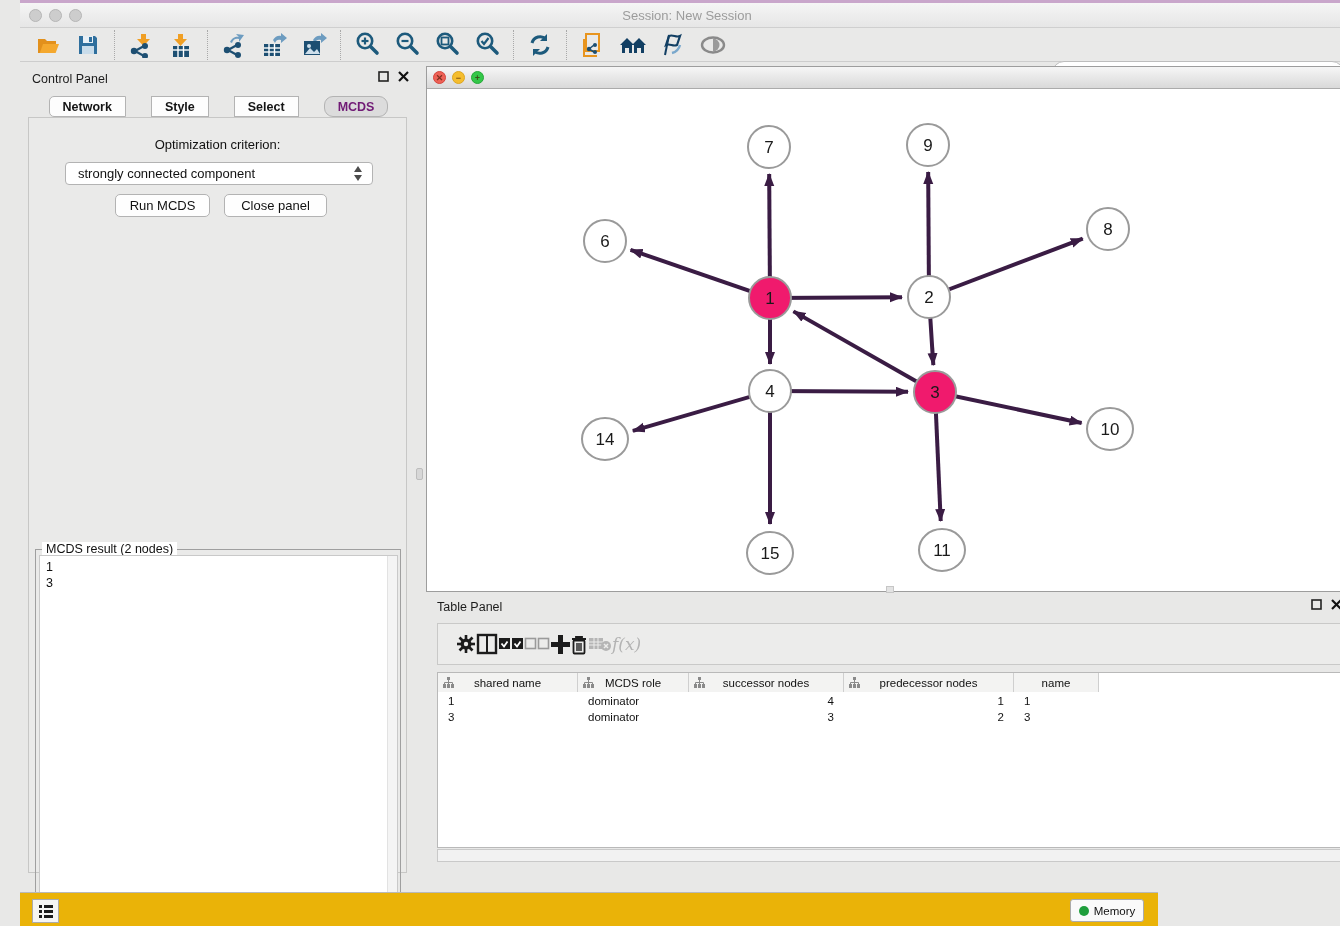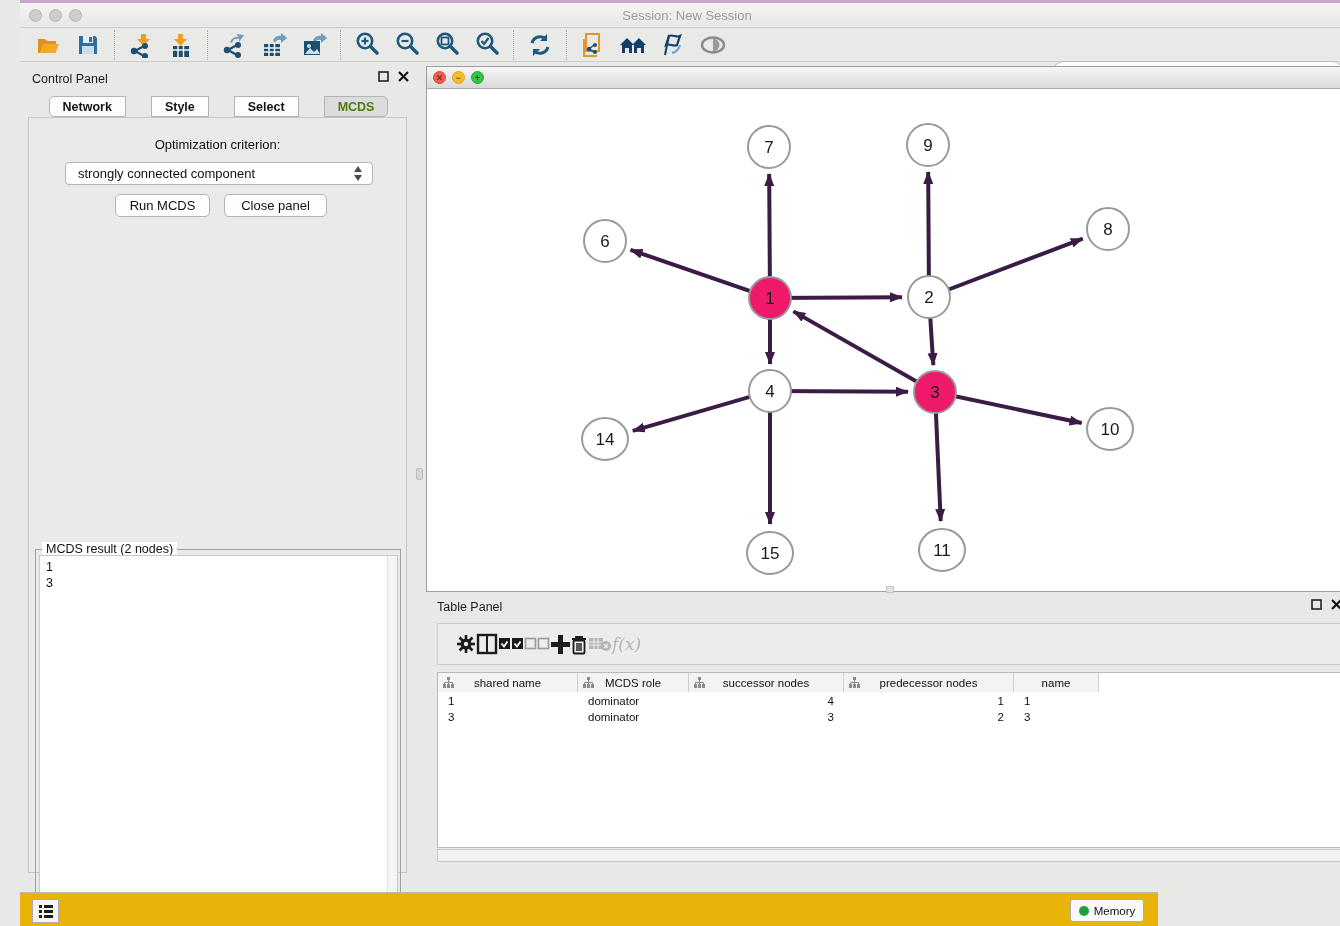--- a/index.html
+++ b/index.html
@@ -30,21 +30,21 @@
 
   
   #control-panel { left:0; top:62px; width:397px; height:830px; background:#e8e8e7; }
   #cp-title { position:absolute; left:12px; top:10px; font-size:12.5px; color:#1c1c1c; }
   .panel-icons { position:absolute; top:9px; display:flex; gap:9px; }
   #cp-tabs { position:absolute; left:0; top:34px; width:100%; display:flex; justify-content:center;gap:26px; }
   .seg-tab { height:21px; line-height:20px; padding:0 13px; background:#fdfdfd; color:#141414;
     border:1px solid #b3b3b3; margin-left:-1px; font-size:12.5px; font-weight:600; cursor:default; }
   .seg-tab:first-child { border-radius:5px 0 0 5px; margin-left:0; }
   .seg-tab:last-child { border-radius:0 5px 5px 0; }
-  .seg-tab.active { background:#dcdcdc; color:#4d7c0f; }
+  .seg-tab.active { background:#dcdcdc; color:#701a75;border-radius:9px; }
   #cp-body { position:absolute; left:8px; top:55px; width:379px; height:756px;
     background:#eaeae9; border:1px solid #c7c7c6; }
   #opt-label { position:absolute; left:0; top:19px; width:100%; text-align:center; font-size:13px; color:#111; }
   #opt-select { position:absolute; left:36px; top:44px; width:308px; height:23px; background:#fff;
     border:1px solid #b3b3b3; border-radius:4px; font-size:13px; color:#111;
     display:flex; align-items:center; padding-left:12px; }
   #opt-stepper { position:absolute; right:7px; top:3px; width:11px; height:16px; }
   #opt-stepper .up { width:0; height:0; border-left:4.5px solid transparent; border-right:4.5px solid transparent;
     border-bottom:6px solid #4c4c4c; margin-bottom:3px; }
   #opt-stepper .dn { width:0; height:0; border-left:4.5px solid transparent; border-right:4.5px solid transparent;

